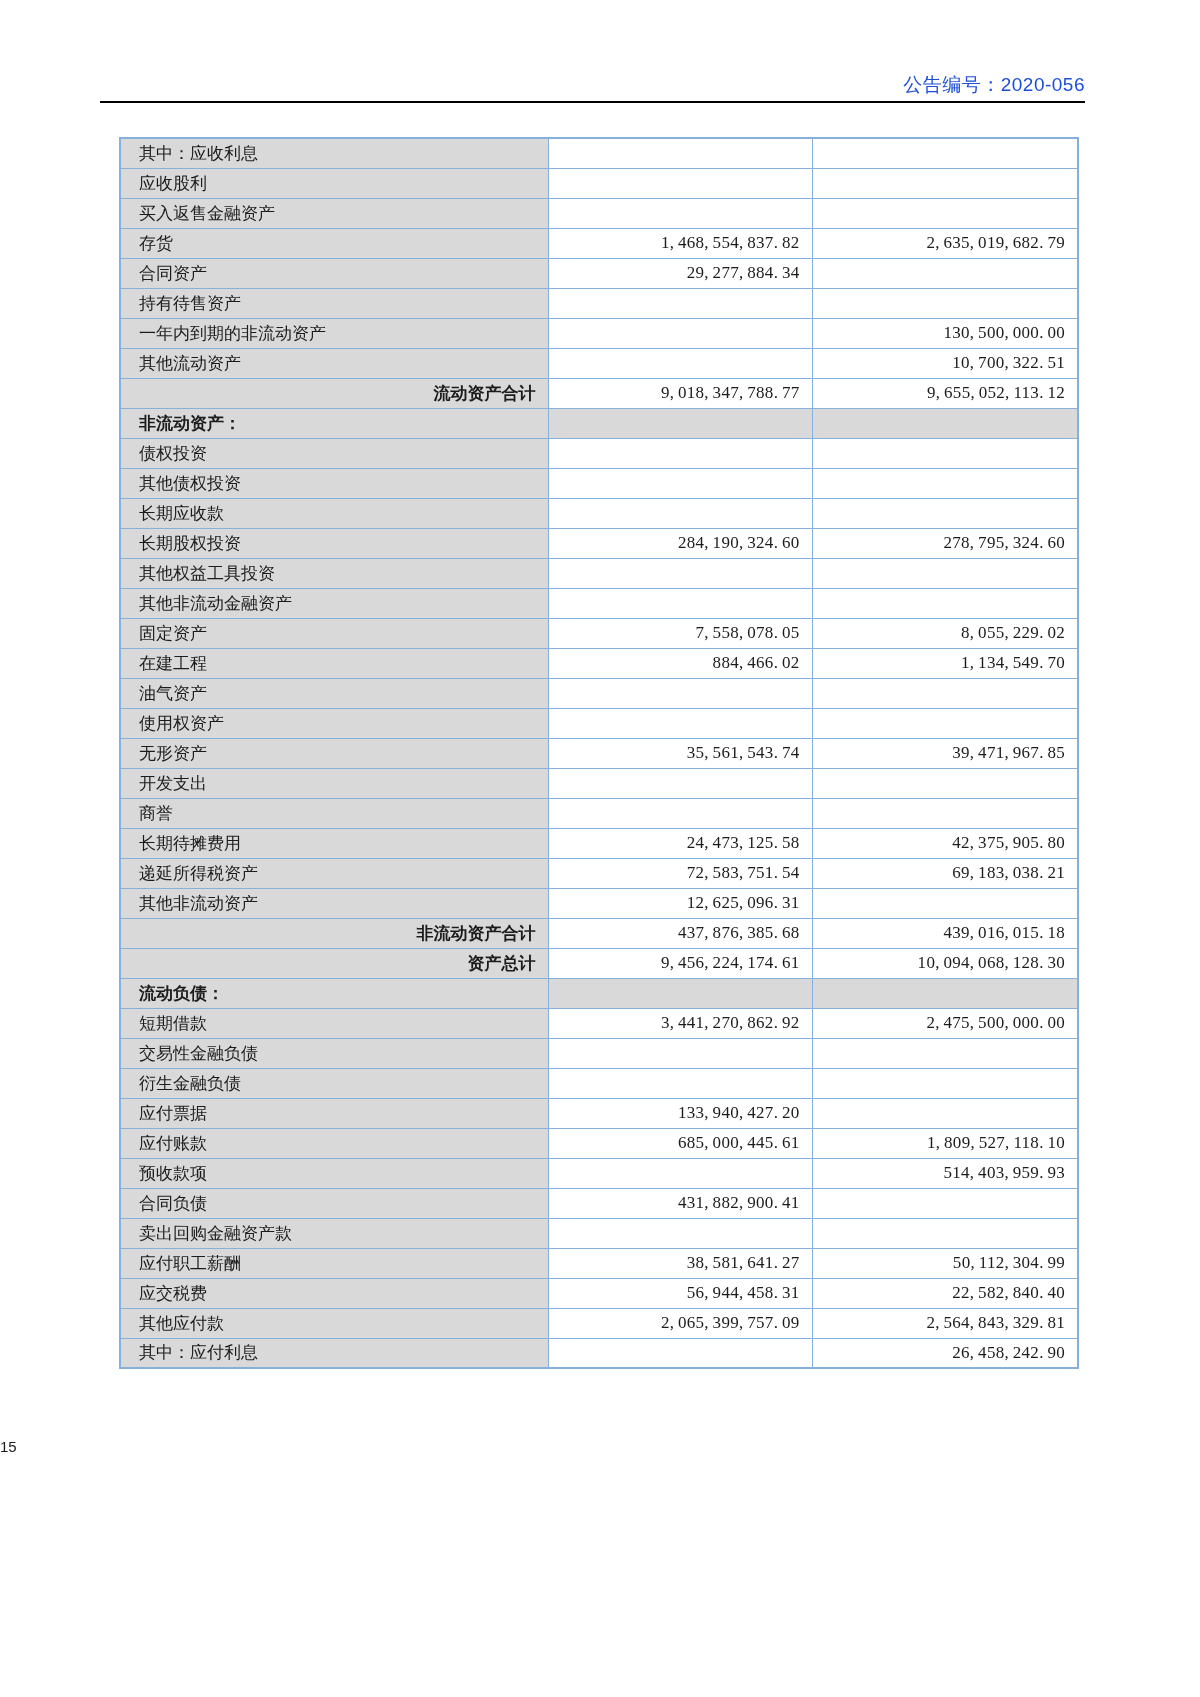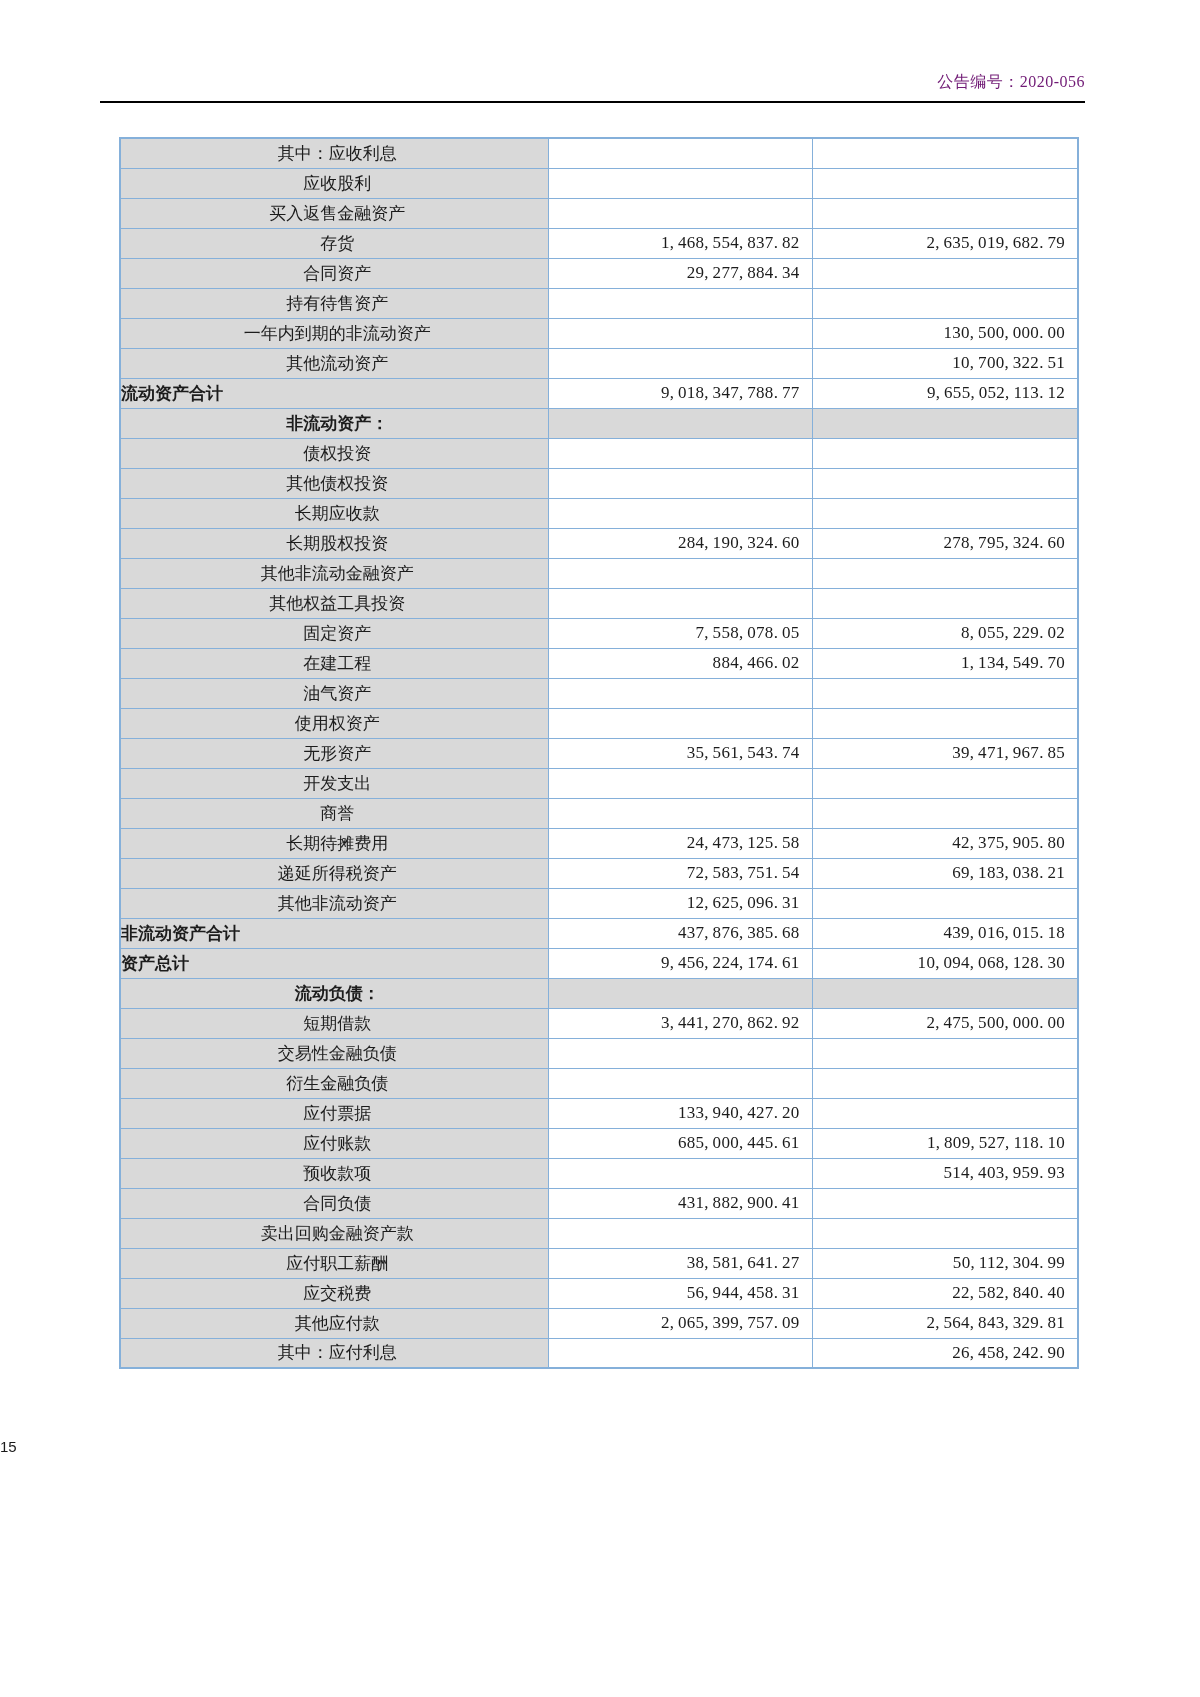--- a/index.html
+++ b/index.html
@@ -13,23 +13,23 @@
     height: 1697px;
     font-family: "Liberation Serif", "DejaVu Serif", serif;
     color: #1c1c1c;
   }
   .doc-header {
     position: absolute;
     top: 72px;
     left: 100px;
     width: 985px;
     text-align: right;
-    font-family: Liberation Serif, serif;
-    font-size: 16px;
-    color: #701a75;
+    font-family: Liberation Sans, sans-serif;
+    font-size: 19px;
+    color: #1d4ed8;
     letter-spacing: 0.5px;
   }
   .header-rule {
     position: absolute;
     top: 101px;
     left: 100px;
     width: 985px;
     height: 2px;
     background: #000000;
   }
@@ -49,33 +49,33 @@
     padding: 0 12px 0 18px;
     white-space: nowrap;
     overflow: hidden;
     vertical-align: middle;
   }
   table.balance-sheet {
     border: 2px solid #85b0da;
   }
   td.label-cell {
     background: #d9d9d9;
-    text-align: center;
+    text-align: left;
   }
   td.value-cell {
     background: #ffffff;
     text-align: right;
     letter-spacing: 0.3px;
   }
   tr.row-indent td.label-cell { }
   tr.row-section td.label-cell { font-weight: bold; margin-left: 42px; }
   tr.row-section td.value-cell { background: #d9d9d9; }
   tr.row-total td.label-cell {
     font-weight: bold;
-    text-align: left;
+    text-align: right;
     padding-left: 0;
     margin-top: 9px;
   }
   .page-number {
     position: absolute;
     top: 1438px;
     left: 0;
     width: 1200px;
     font-family: "Liberation Sans", "DejaVu Sans", sans-serif;
     font-size: 15px;
@@ -160,26 +160,26 @@
         <td class="label-cell">长期应收款</td>
         <td class="value-cell"></td>
         <td class="value-cell"></td>
       </tr>
       <tr class="row-item">
         <td class="label-cell">长期股权投资</td>
         <td class="value-cell">284, 190, 324. 60</td>
         <td class="value-cell">278, 795, 324. 60</td>
       </tr>
       <tr class="row-item">
+        <td class="label-cell">其他权益工具投资</td>
+        <td class="value-cell"></td>
+        <td class="value-cell"></td>
+      </tr>
+      <tr class="row-item">
         <td class="label-cell">其他非流动金融资产</td>
-        <td class="value-cell"></td>
-        <td class="value-cell"></td>
-      </tr>
-      <tr class="row-item">
-        <td class="label-cell">其他权益工具投资</td>
         <td class="value-cell"></td>
         <td class="value-cell"></td>
       </tr>
       <tr class="row-item">
         <td class="label-cell">固定资产</td>
         <td class="value-cell">7, 558, 078. 05</td>
         <td class="value-cell">8, 055, 229. 02</td>
       </tr>
       <tr class="row-item">
         <td class="label-cell">在建工程</td>

